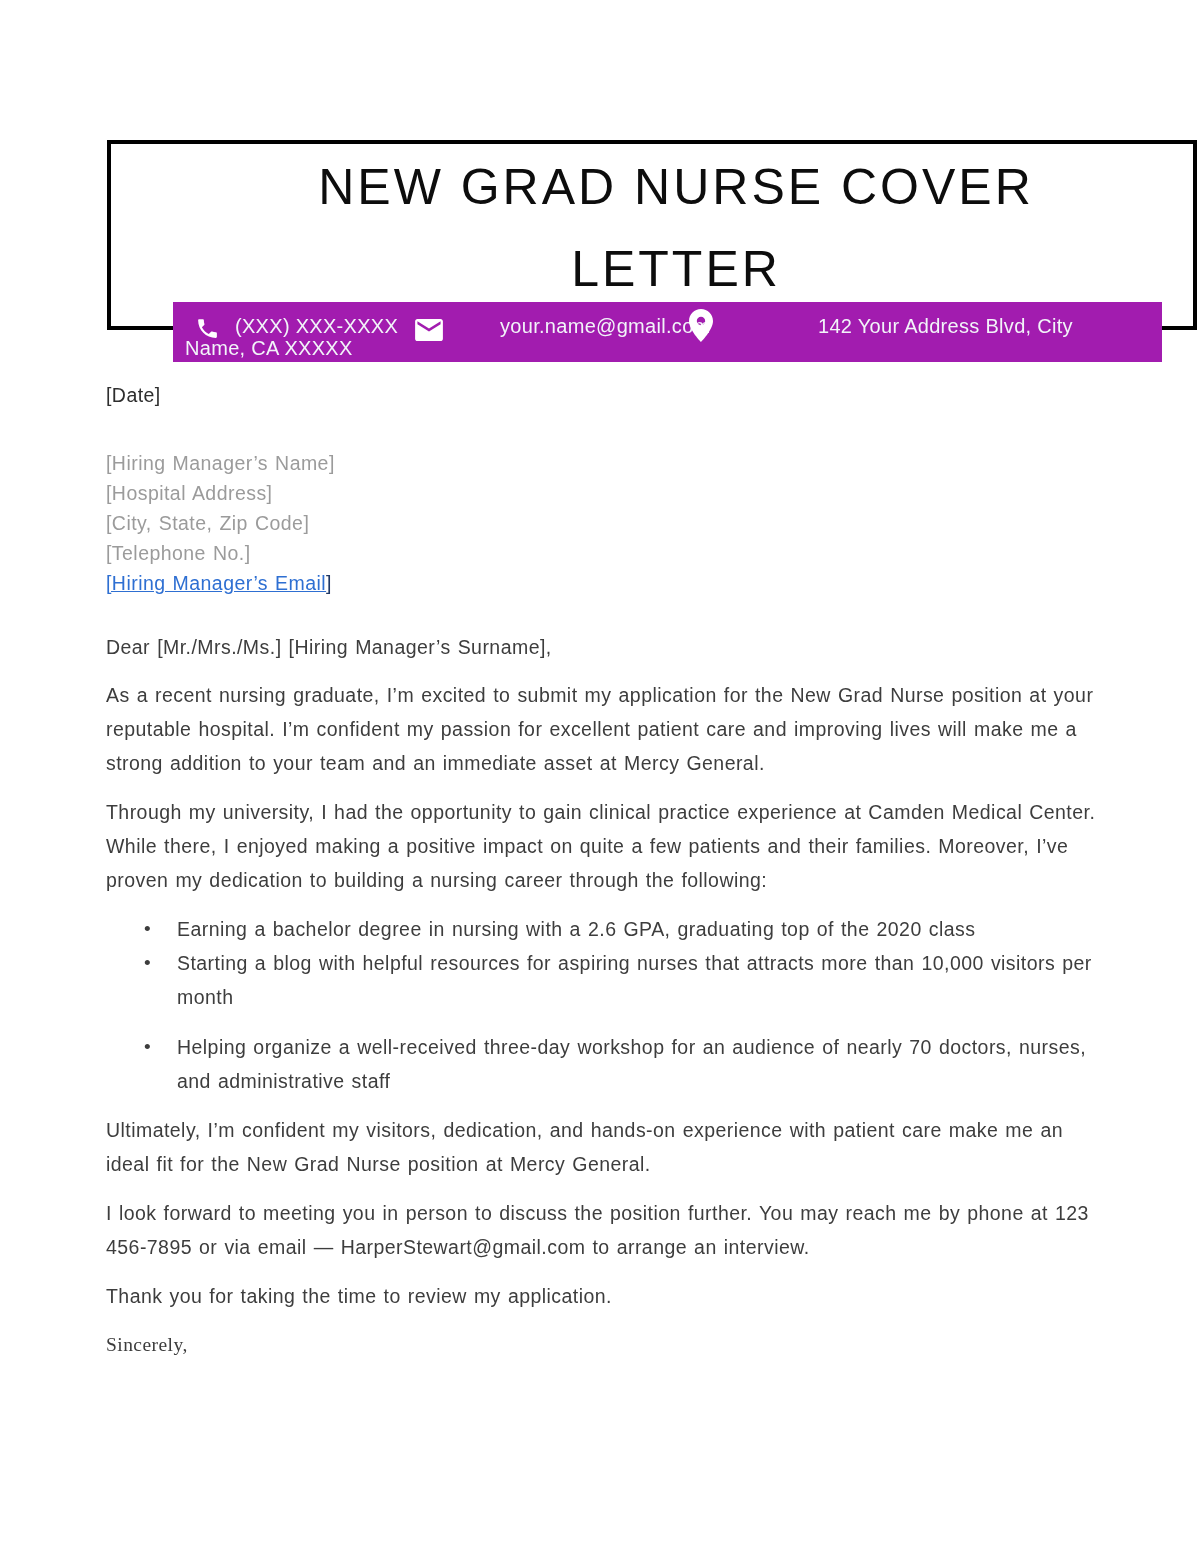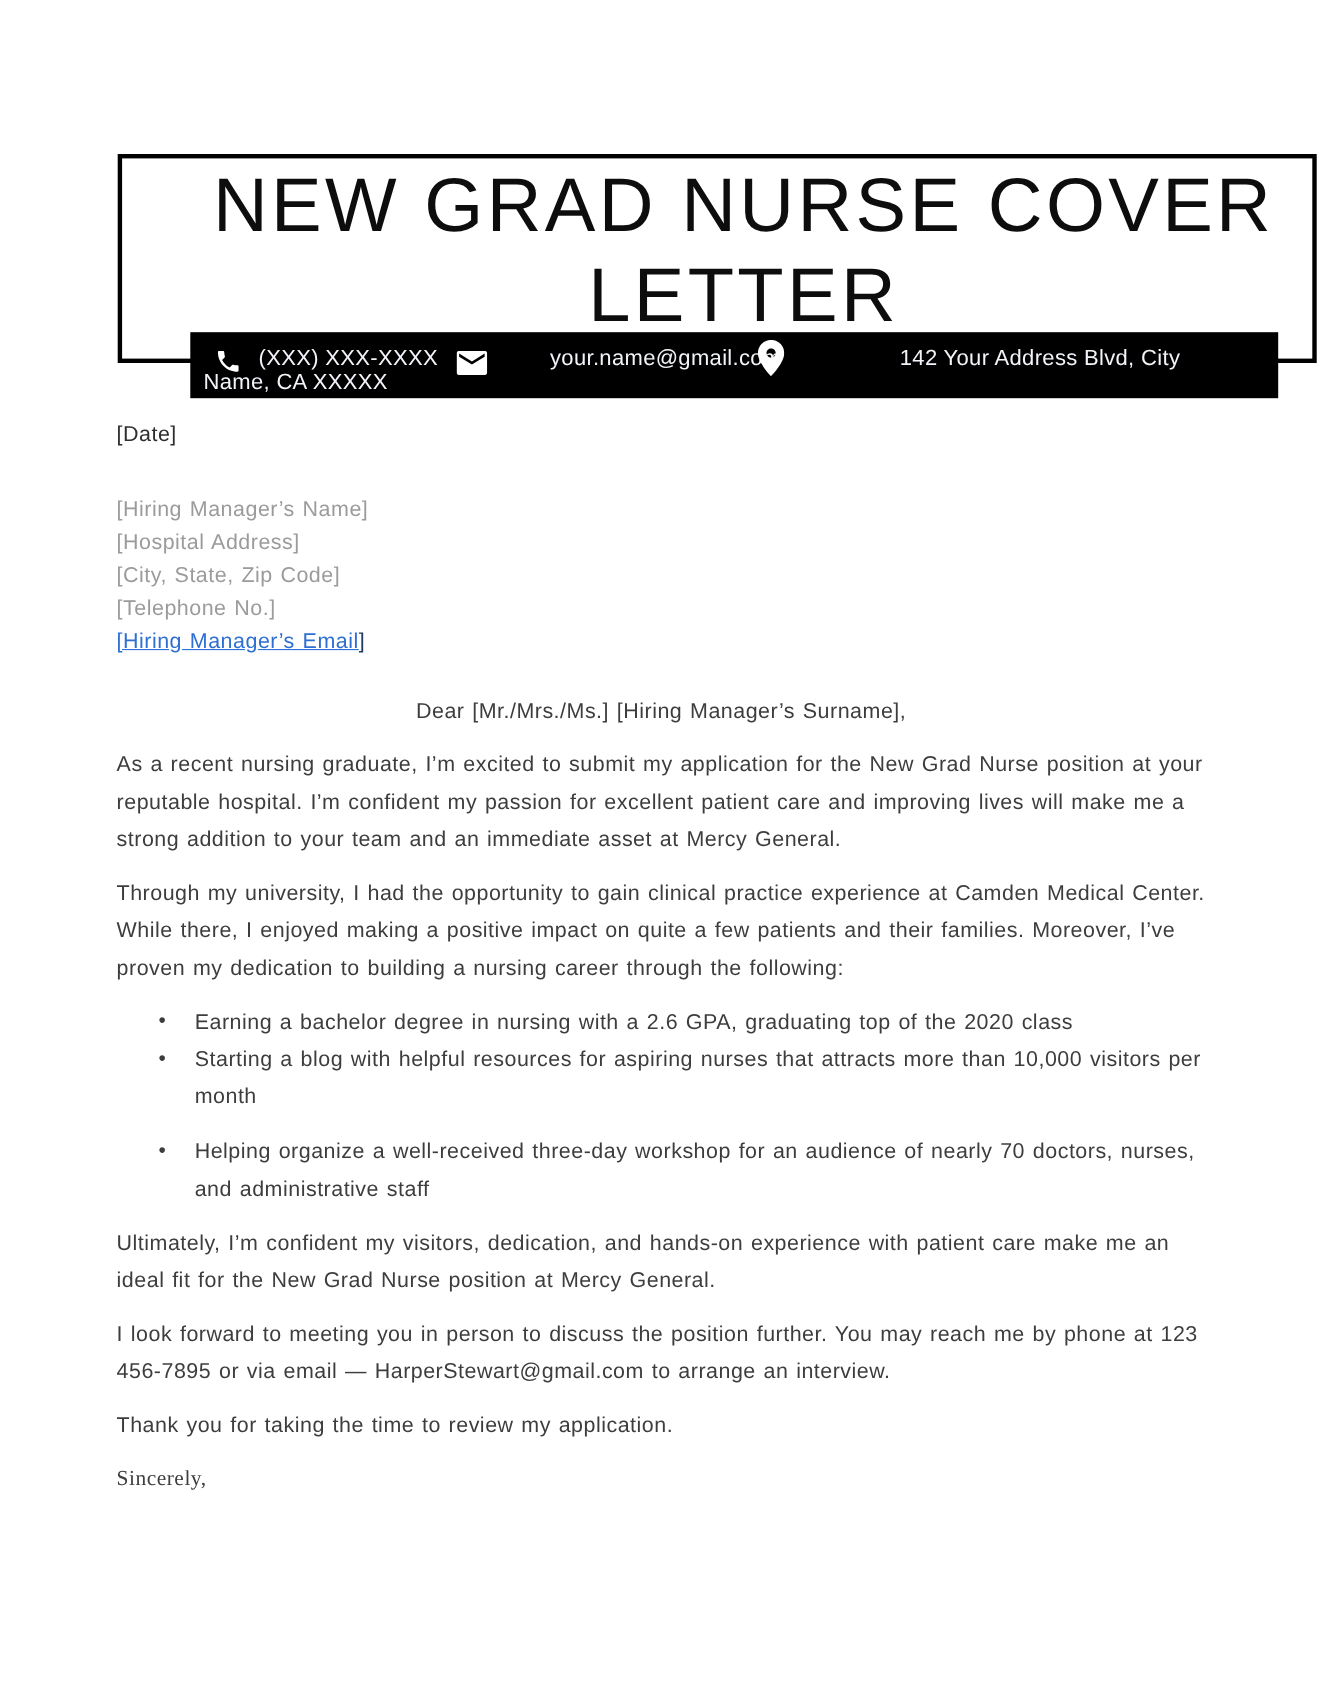--- a/index.html
+++ b/index.html
@@ -20,35 +20,35 @@
     width: 1090px;
     height: 190px;
     box-sizing: border-box;
     border: 4px solid #000000;
     background: #ffffff;
   }
   .title {
     padding-top: 2px;
     padding-left: 48px;
     text-align: center;
-    font-size: 69px;
+    font-size: 50px;
     line-height: 82px;
     letter-spacing: 3px;
     color: #0d0d0d;
     white-space: nowrap;
   }
 
   
   .contact-bar {
     position: absolute;
     left: 173px;
     top: 302px;
     width: 989px;
     height: 60px;
-    background: #000000;
+    background: #a21caf;
     color: #f2f4f9;
     font-size: 20px;
     letter-spacing: 0.3px;
     z-index: 2;
   }
   .contact-bar .ci, .contact-bar .ct { position: absolute; }
   .ci svg { display: block; }
   .ci-phone   { left: 22px;  top: 14px; }
   .ct-phone   { left: 62px;  top: 13px; }
   .ci-env     { left: 242px; top: 17px; }
@@ -75,21 +75,21 @@
     line-height: 30px;
     margin: 0 0 38px 0 !important;
   }
   .recipient {
     color: #9b9b9b;
     line-height: 30px;
     margin-bottom: 32px;
   }
   .email-link { color: #2e6fd2; text-decoration: underline; }
   .bracket    { color: #203864; text-decoration: none; }
-  .greeting { margin-bottom: 14px !important; text-align: center; }
+  .greeting { margin-bottom: 14px !important; }
   ul.achievements {
     margin: 15px 0;
     padding-left: 71px;
     list-style: none;
   }
   ul.achievements li { position: relative; }
   ul.achievements li::before {
     content: "\2022";
     position: absolute;
     left: -33px;

